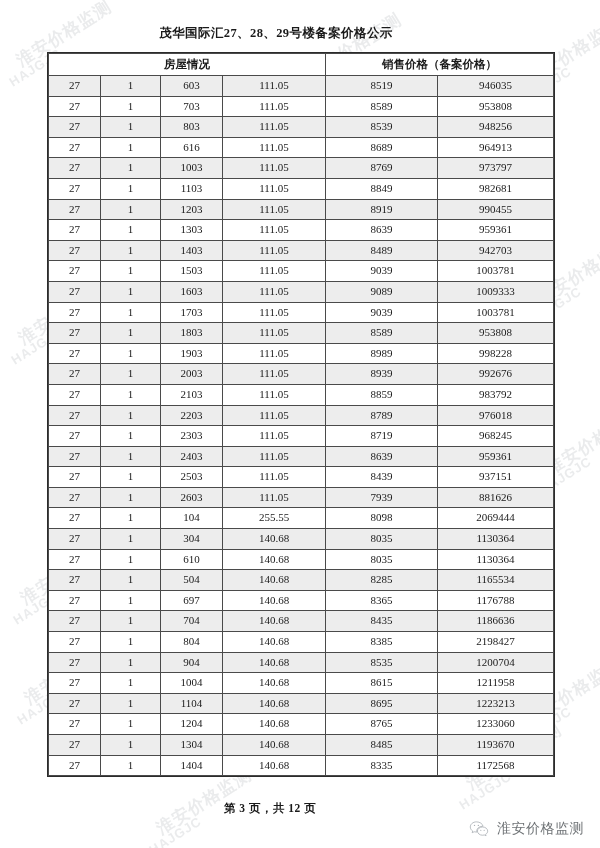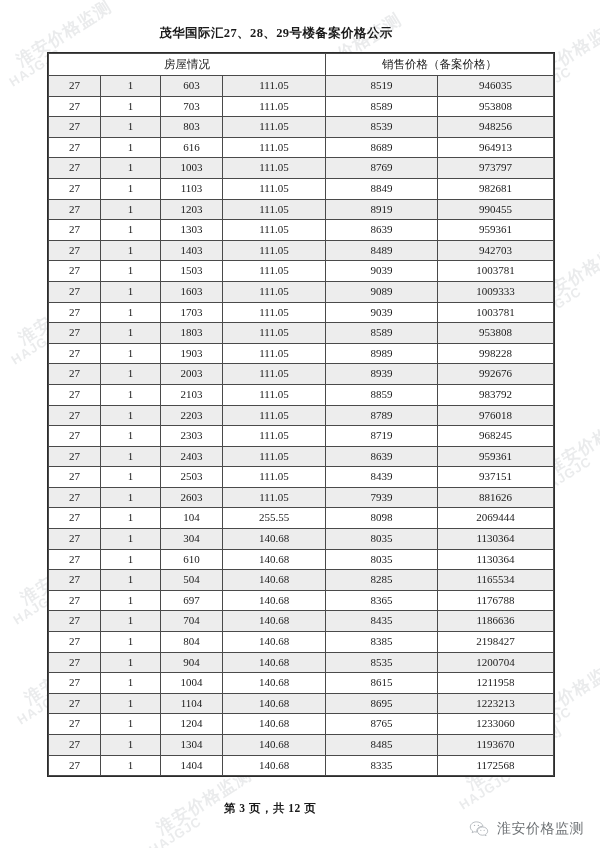--- a/index.html
+++ b/index.html
@@ -72,21 +72,21 @@
     font-size: 11px;
     padding: 0;
     height: 19.6px;
     line-height: 19.6px;
     font-family: "Liberation Serif", serif;
     font-weight: normal;
     white-space: nowrap;
     overflow: hidden;
   }
   table.price-table thead th {
-    font-weight: 400;
+    font-weight: 700;
     font-size: 11.5px;
     height: 22px;
     line-height: 22px;
     background: #ffffff;
   }
   table.price-table thead tr.group-row th {
     height: 21px;
     line-height: 21px;
   }
   table.price-table {

